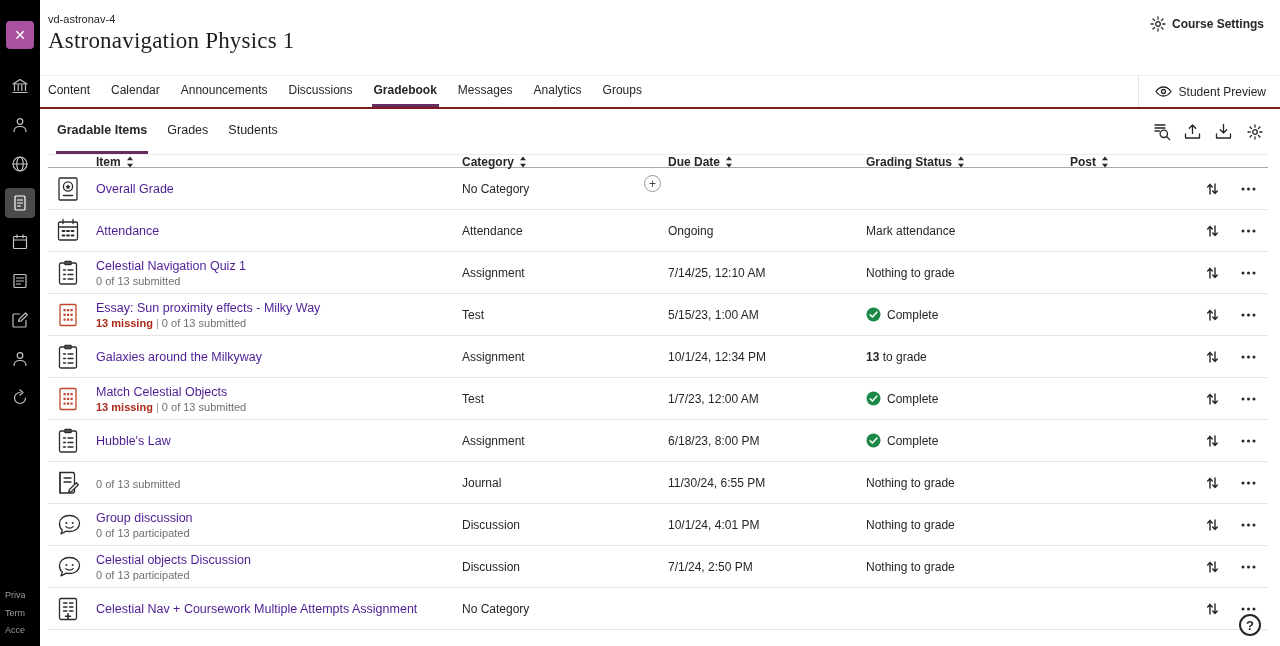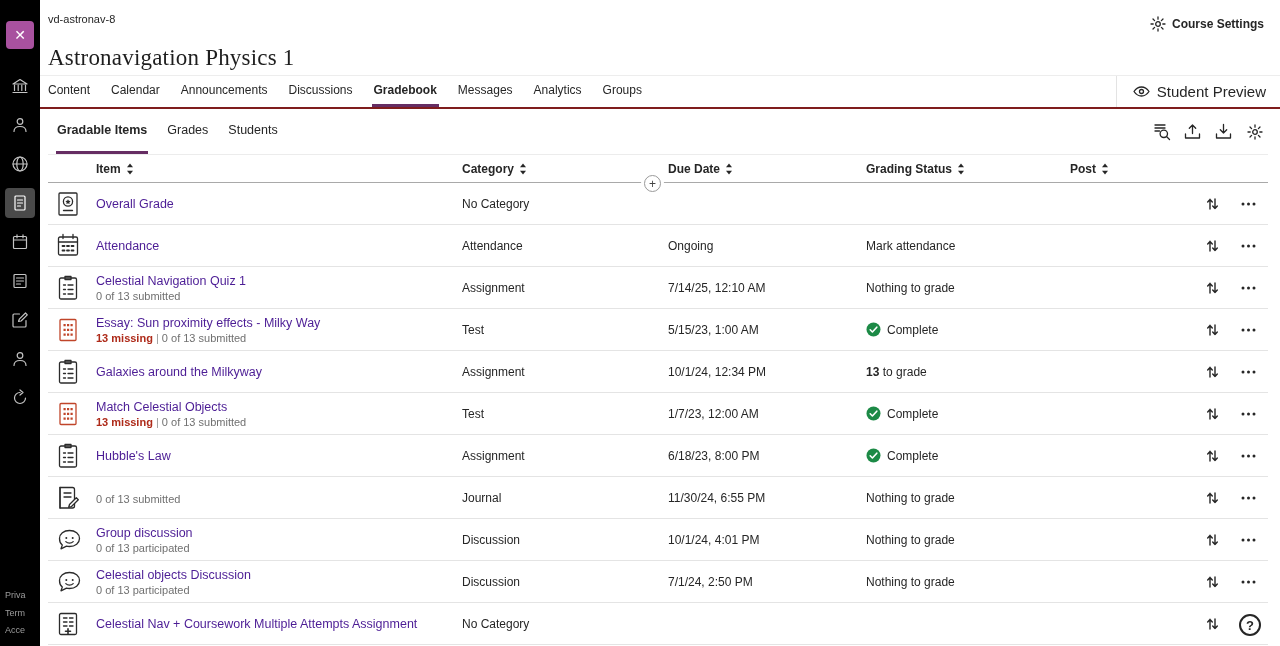--- a/index.html
+++ b/index.html
@@ -24,45 +24,45 @@
     color:#9c9c9c;line-height:1.95;}
   .flink{cursor:pointer;white-space:nowrap;overflow:hidden;}
 
   
   .main{margin-left:40px;height:646px;display:flex;flex-direction:column;background:#fff;}
 
   .course-header{display:flex;justify-content:space-between;align-items:flex-start;
     padding:13px 16px 0 8px;height:75px;}
   .course-id{font-size:11px;color:#262626;}
   .course-title{font-family:"Liberation Serif","DejaVu Serif",serif;font-size:23px;
-    font-weight:400;color:#1e1e1e;margin-top:20px;letter-spacing:.2px;}
+    font-weight:400;color:#1e1e1e;margin-top:3px;letter-spacing:.2px;}
   .settings-btn{display:flex;align-items:center;gap:6px;font-size:12px;font-weight:700;
     background:none;border:none;cursor:pointer;padding-top:3px;}
 
   .course-nav{display:flex;align-items:stretch;height:34px;border-top:1px solid #ededed;
     border-bottom:2px solid #7f1d1d;padding-left:6px;}
   .tab{font-size:12px;background:none;border:none;border-bottom:3px solid transparent;
     margin-right:17px;padding:0 2px;cursor:pointer;white-space:nowrap;}
   .tab.active{font-weight:700;border-bottom-color:var(--accent);}
-  .preview-btn{margin-left:auto;display:flex;align-items:center;gap:7px;font-size:15px;
+  .preview-btn{margin-left:auto;display:flex;align-items:center;gap:7px;font-size:12px;
     background:none;border:none;border-left:1px solid #e3e3e3;padding:0 14px 0 16px;cursor:pointer;}
 
   .gb-subnav{display:flex;align-items:stretch;height:45px;padding-left:16px;gap:18px;}
   .subtab{font-size:12.5px;background:none;border:none;border-bottom:3px solid transparent;
     margin-right:18px;padding:0 1px;cursor:pointer;white-space:nowrap;}
   .subtab.active{font-weight:700;border-bottom-color:var(--accent);}
   .gb-toolbar{margin-left:auto;display:flex;align-items:center;gap:4px;padding-right:12px;}
   .tool-btn{width:27px;height:27px;display:flex;align-items:center;justify-content:center;
     background:none;border:none;cursor:pointer;}
 
   
   .table-wrap{position:relative;margin:0 12px 0 8px;flex:1;}
   .thead,.trow{display:grid;grid-template-columns:48px 366px 206px 198px 204px 1fr 32px 40px;
     align-items:center;}
-  .thead{height:29px;border-top:1px solid #ececec;border-bottom:1px solid #a9a9a9;
+  .thead{height:14px;border-top:1px solid #ececec;border-bottom:1px solid #a9a9a9;
     font-size:12px;font-weight:700;}
   .th{display:flex;align-items:center;gap:5px;cursor:pointer;}
   .trow{height:42px;border-bottom:1px solid #e4e4e4;font-size:12px;background:#fff;}
   .icon-cell{display:flex;justify-content:flex-start;padding-left:8px;}
   .row-icon{color:#2b2b2b;display:flex;}
   .row-icon.red{color:var(--test);}
   .item-title{font-size:12.5px;color:#4c1d95;}
   .item-sub{font-size:11px;color:#707070;margin-top:2px;}
   .item-sub .missing{color:var(--missing);font-weight:700;}
   .item-sub .sep{color:#9a9a9a;}
@@ -146,21 +146,21 @@
       <div class="flink">Priva</div>
       <div class="flink">Term</div>
       <div class="flink">Acce</div>
     </div>
 </aside>
 
 <div class="main">
 
   <header class="course-header">
     <div>
-      <div class="course-id">vd-astronav-8</div>
+      <div class="course-id">vd-astronav-4</div>
       <h1 class="course-title">Astronavigation Physics 1</h1>
     </div>
     <button class="settings-btn">
       <span class="i" style="display: flex;">
           <svg width="16" height="16" viewBox="0 0 16 16" fill="none" stroke="currentColor" stroke-linecap="round" stroke-linejoin="round" stroke-width="1.3">
             <circle cx="8" cy="8" r="2.3"></circle>
             <path d="M8 1v2.2M8 12.8V15M1 8h2.2M12.8 8H15M3 3l1.6 1.6M11.4 11.4L13 13M13 3l-1.6 1.6M4.6 11.4L3 13"></path>
           </svg>
         </span>
       <span>Course Settings</span>

